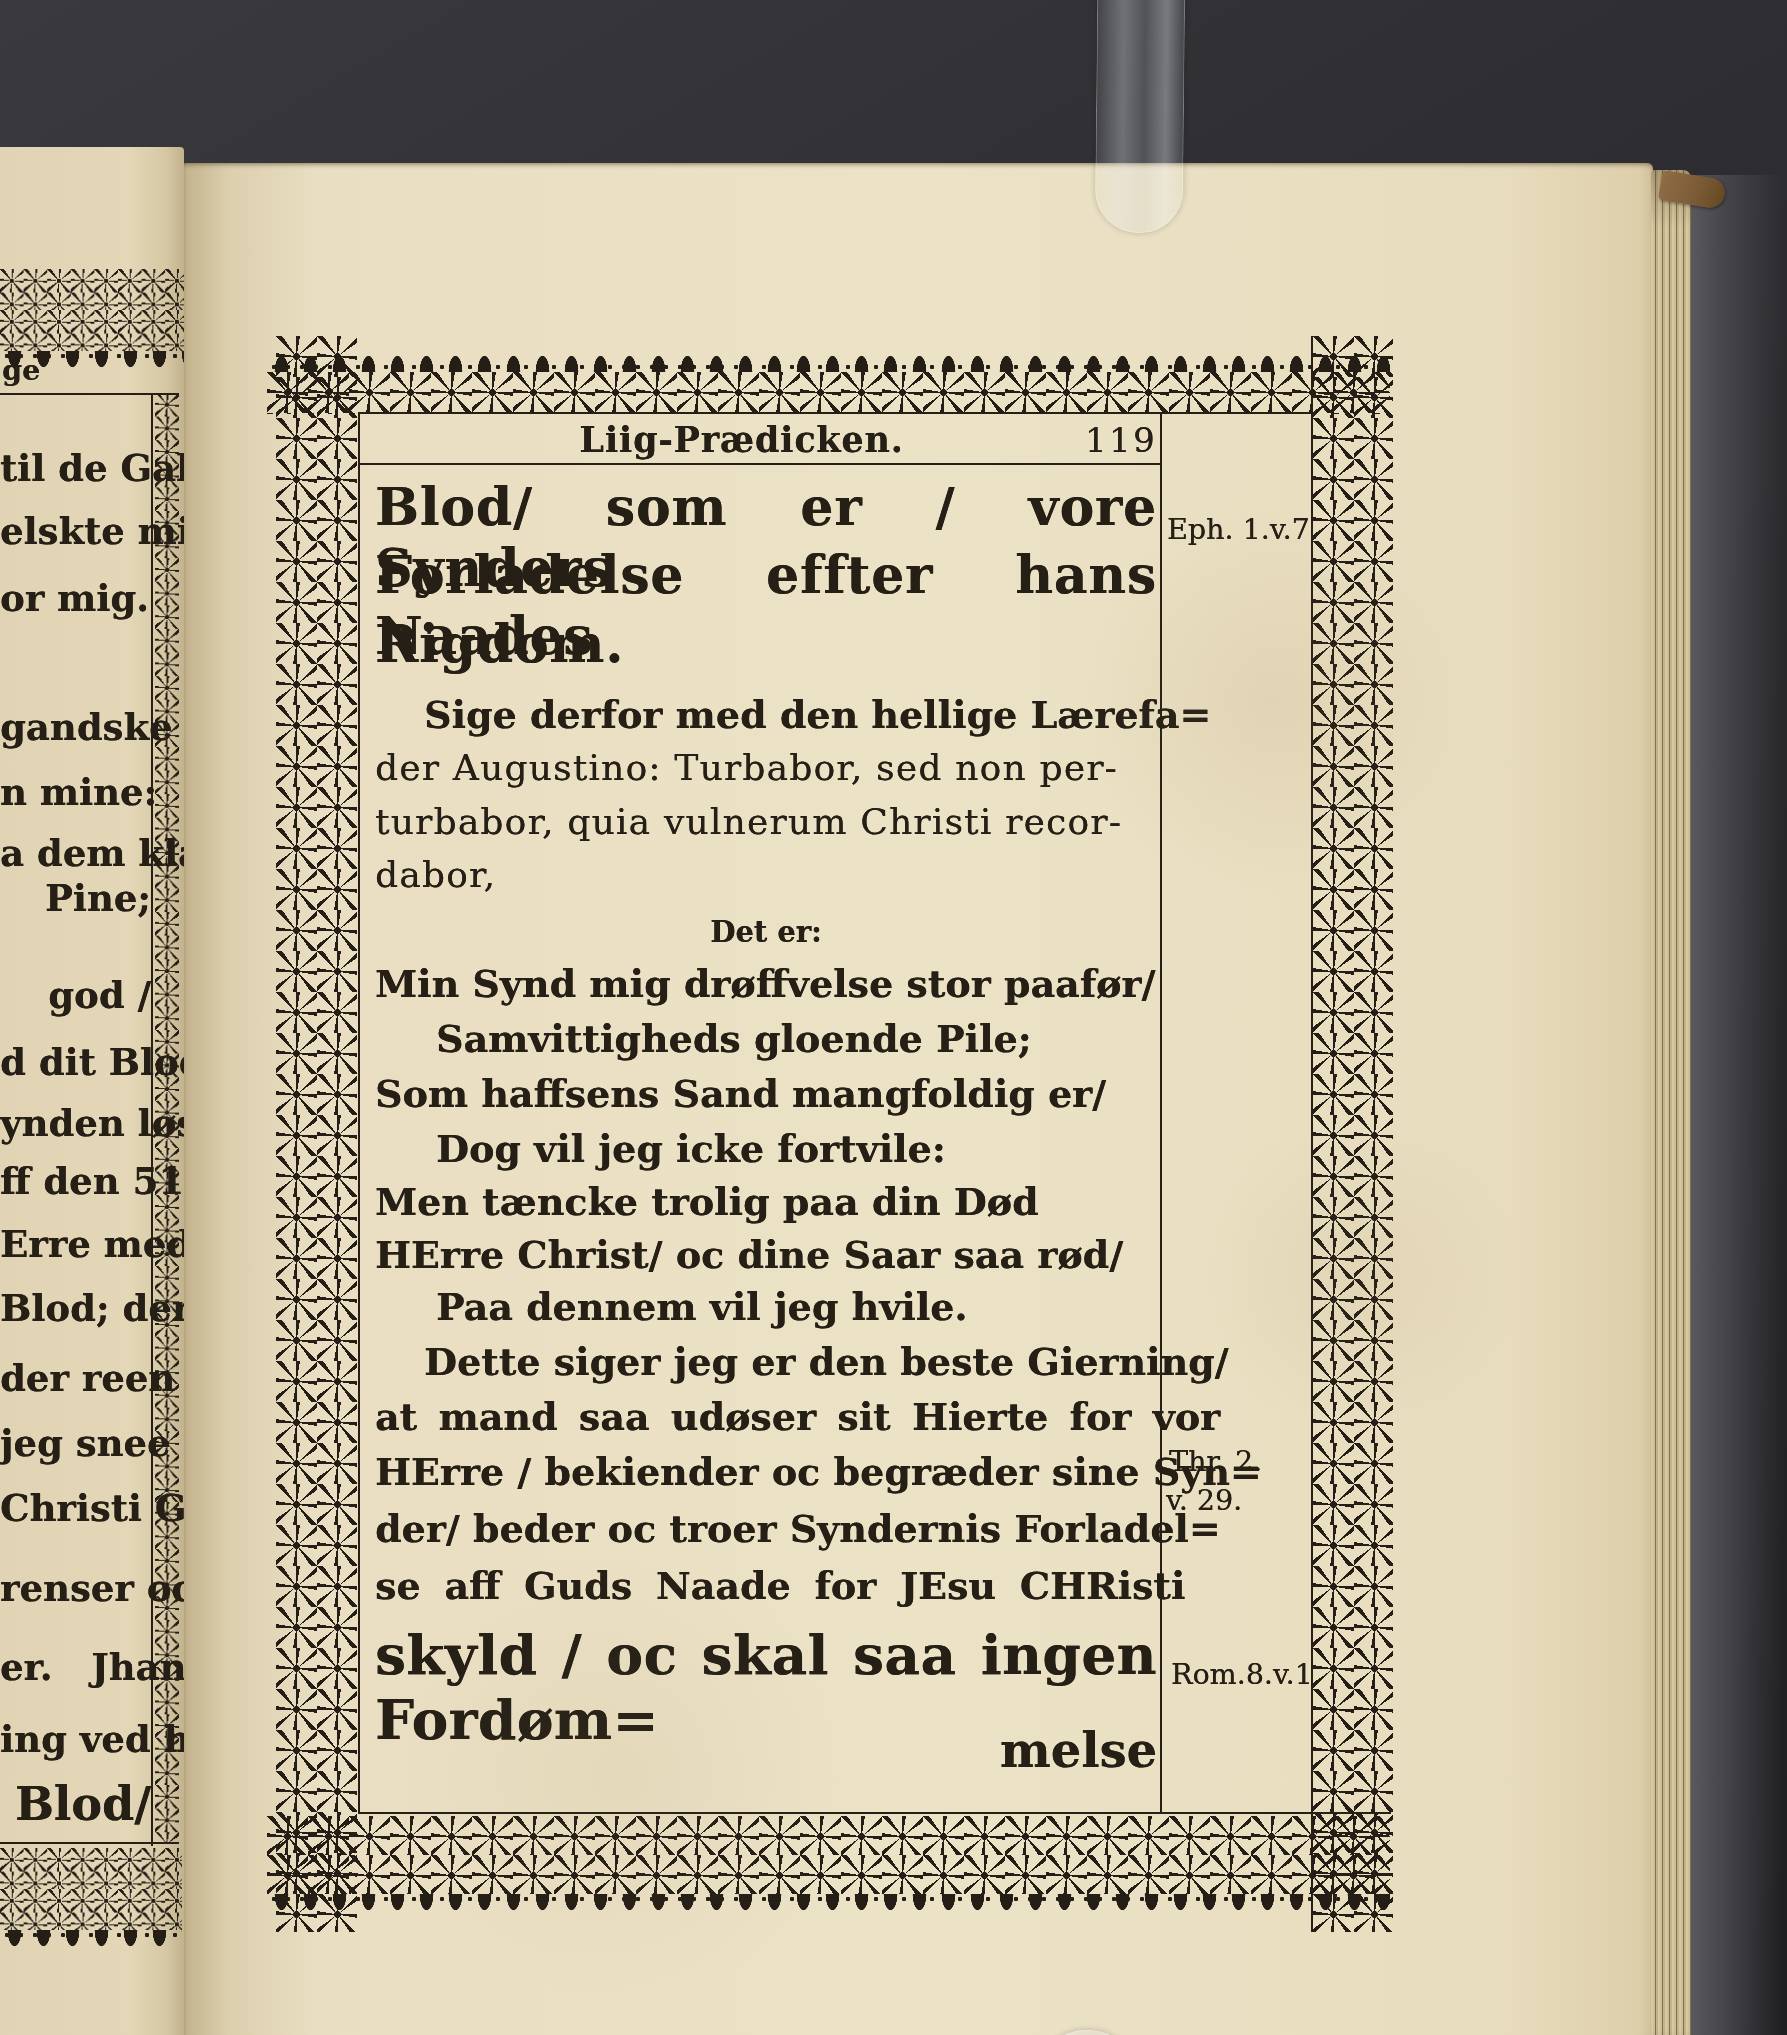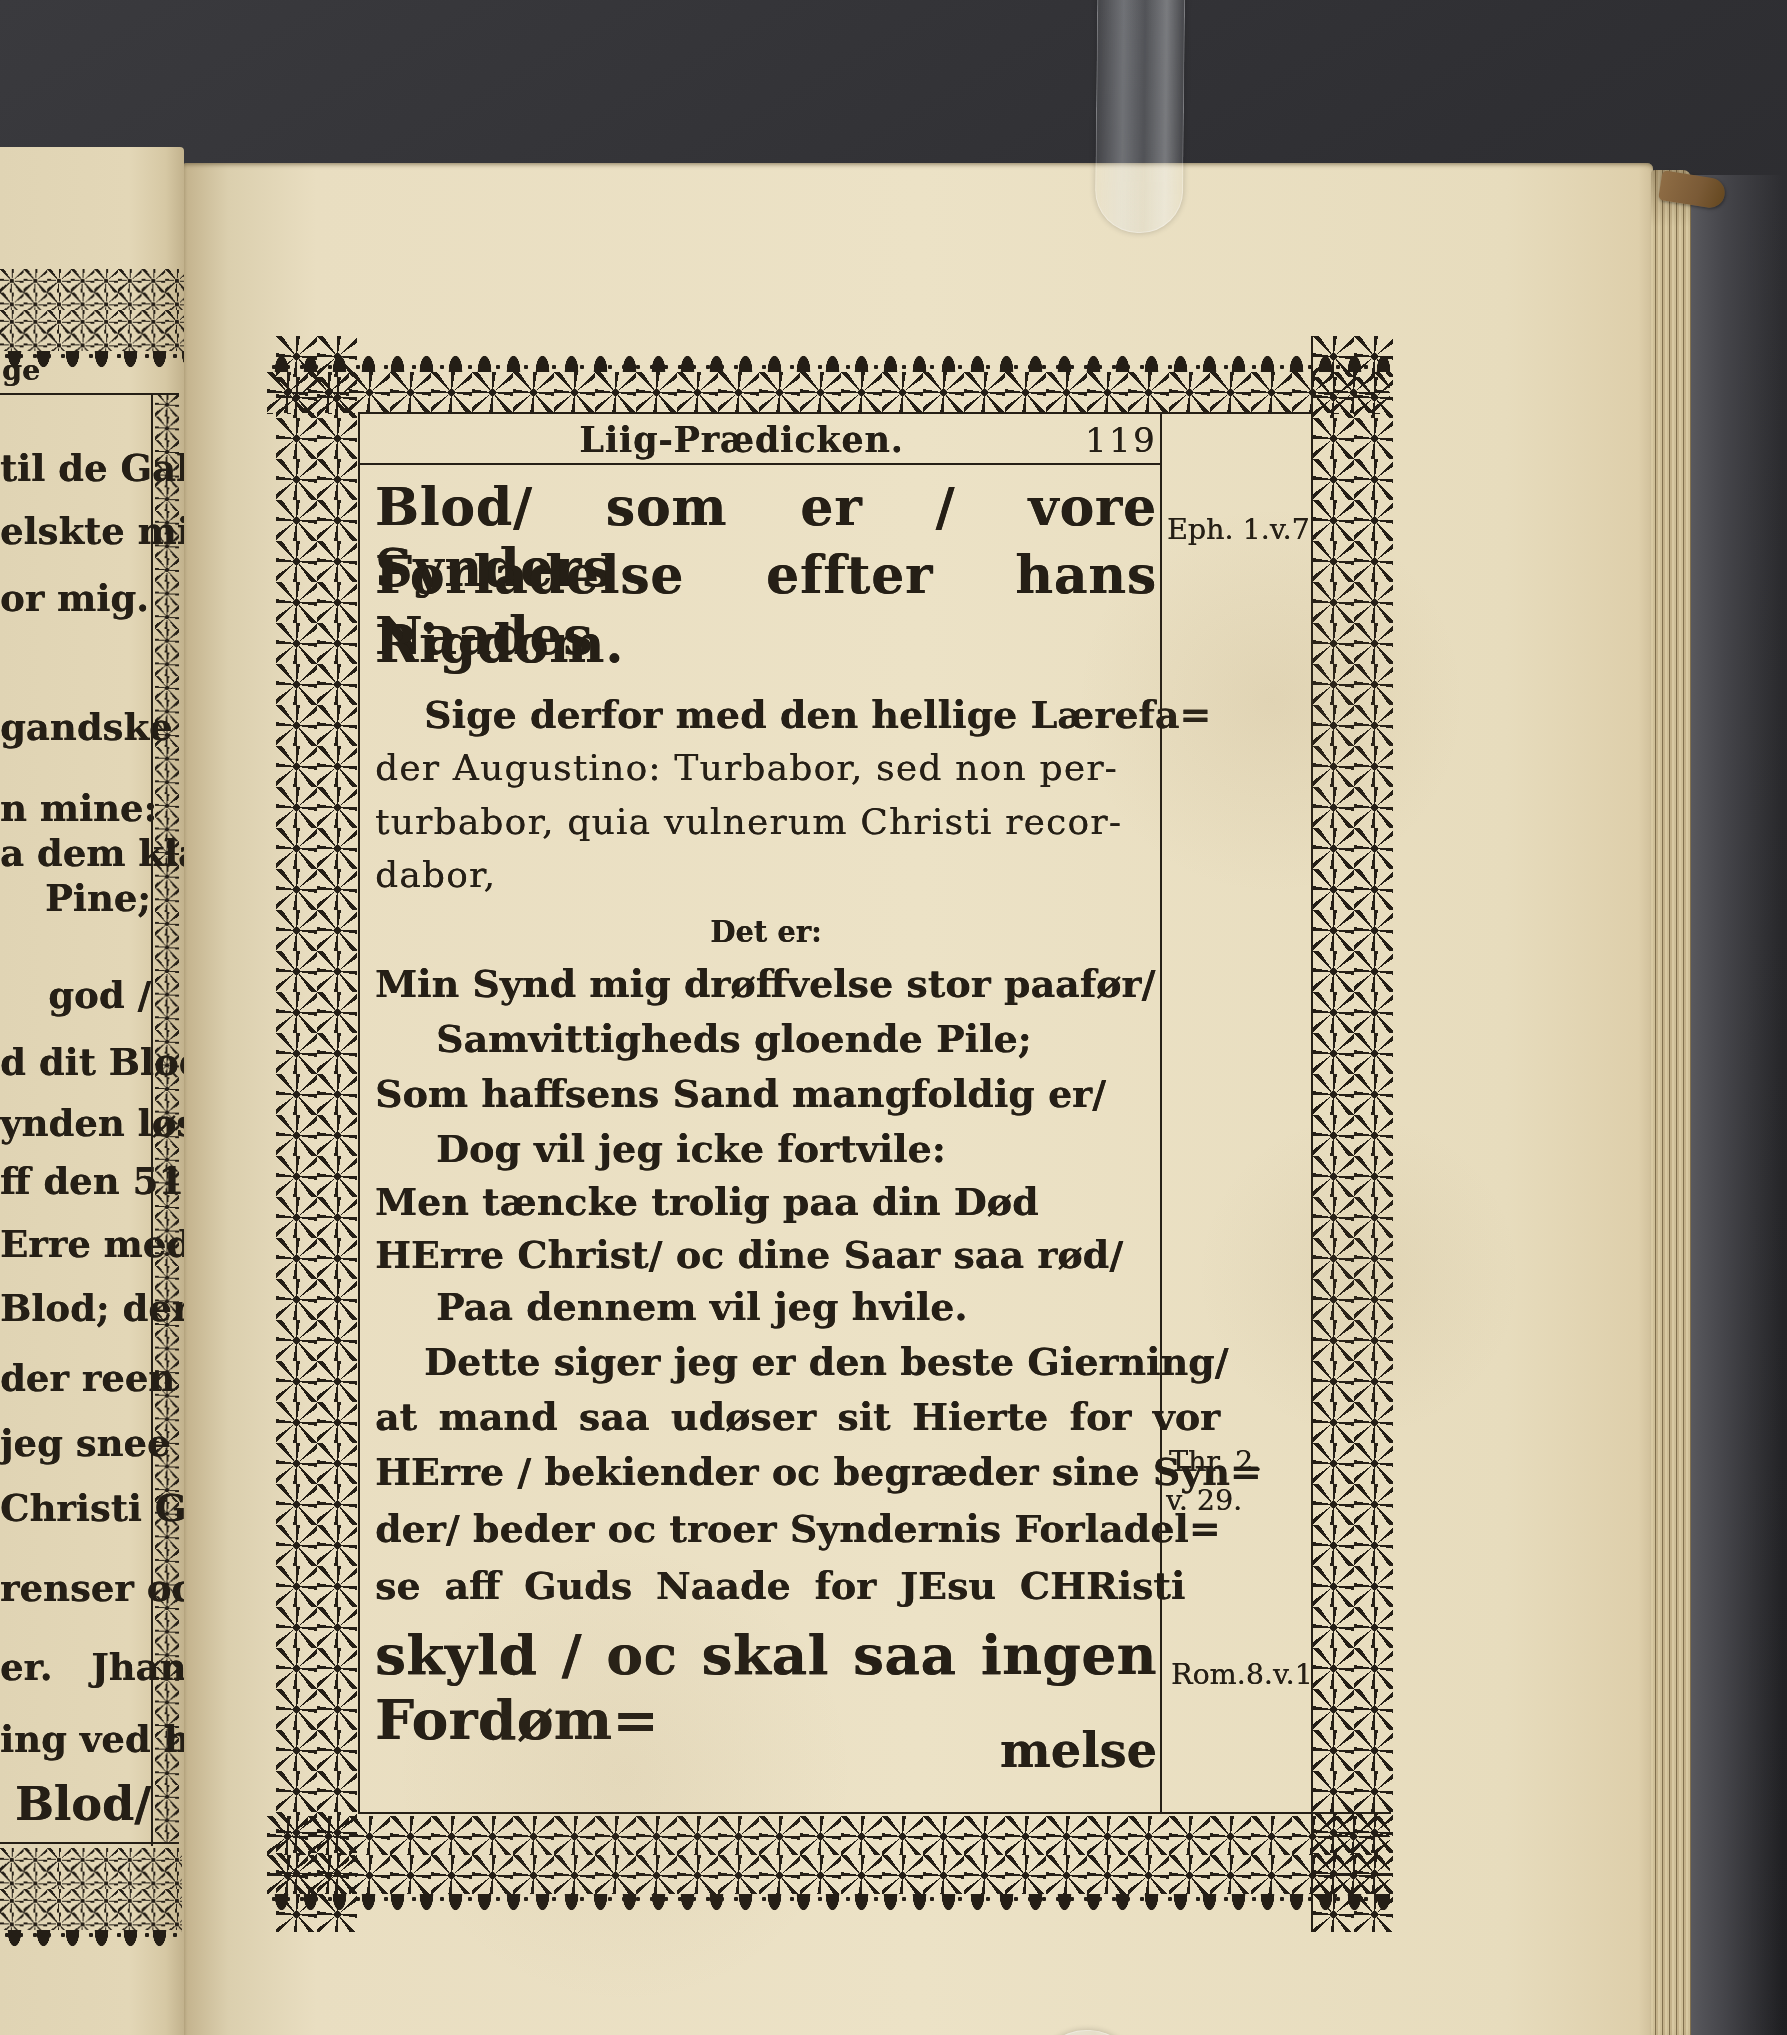--- a/index.html
+++ b/index.html
@@ -113,21 +113,21 @@
       <div class="row rose-sm" style="height:41px"></div>
       <div class="row rose-sm" style="height:41px"></div>
       <div class="row fringe-down" style="height:45px"></div>
     </div>
 
     <div class="lp-head ink" style="top:206px">ge</div>
     <div class="lp-line ink" style="top:299px">til de Galater i</div>
     <div class="lp-line ink" style="top:362px">elskte mig/ oc</div>
     <div class="lp-line ink" style="top:429px">or mig.   Bed</div>
     <div class="lp-line ink" style="top:558px">gandske svar/</div>
-    <div class="lp-line ink" style="top:639px">n mine:</div>
+    <div class="lp-line ink" style="top:623px">n mine:</div>
     <div class="lp-line ink" style="top:684px">a dem klar/</div>
     <div class="lp-line ink" style="top:729px">Pine;</div>
     <div class="lp-line ink" style="top:826px">god /</div>
     <div class="lp-line ink" style="top:893px">d dit Blod</div>
     <div class="lp-line ink" style="top:954px">ynden løst.</div>
     <div class="lp-line ink" style="top:1012px">ff den 51. Psal=</div>
     <div class="lp-line ink" style="top:1075px">Erre med J=</div>
     <div class="lp-line ink" style="top:1139px">Blod; der ved</div>
     <div class="lp-line ink" style="top:1209px">der reen / to:</div>
     <div class="lp-line ink" style="top:1274px">jeg snee hvid.</div>

